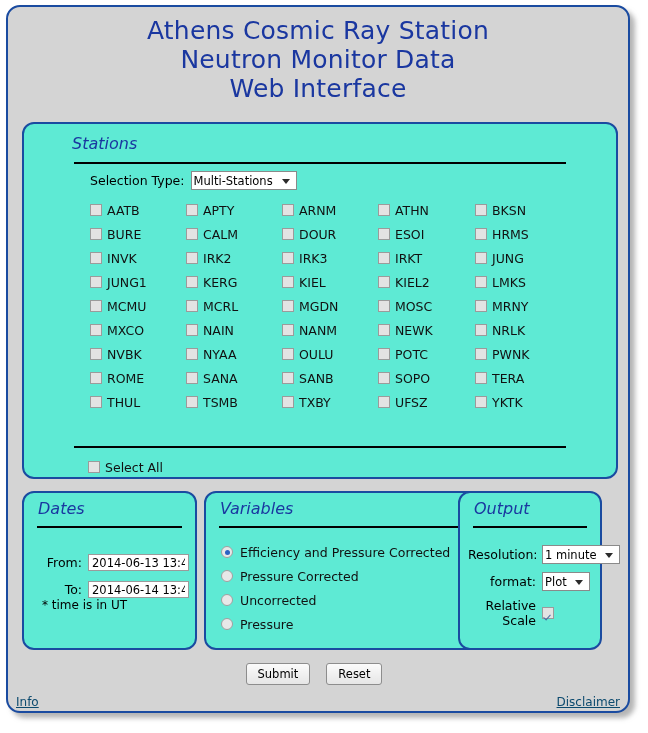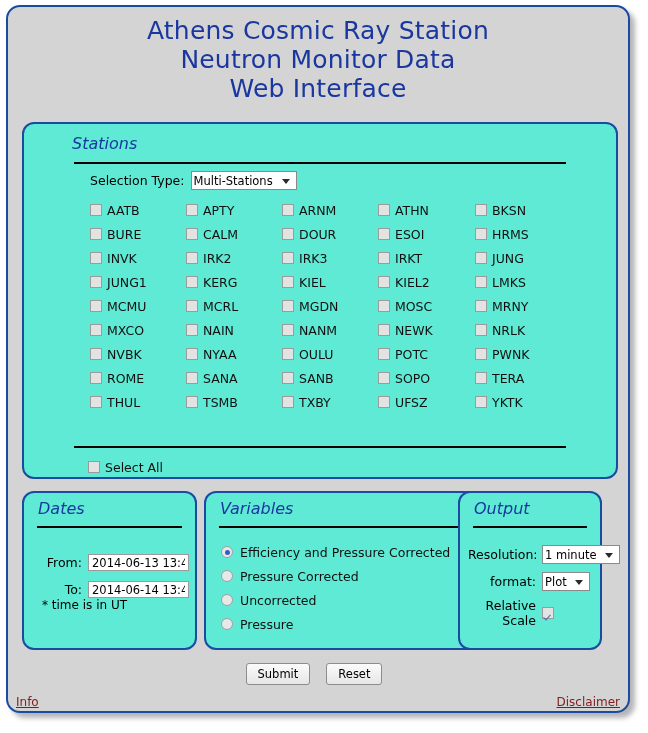--- a/index.html
+++ b/index.html
@@ -292,21 +292,21 @@
     border-radius: 3px;
     color: #000;
     cursor: pointer;
   }
 
   
   .footer-link {
     position: absolute;
     top: 688px;
     font-size: 12px;
-    color: #7f1d1d;
+    color: #0c4a6e;
     text-decoration: underline;
     cursor: pointer;
   }
   #link-info { left: 8px; }
   #link-disclaimer { right: 8px; }
 </style>
 </head>
 <body>
 
 <div id="app">

